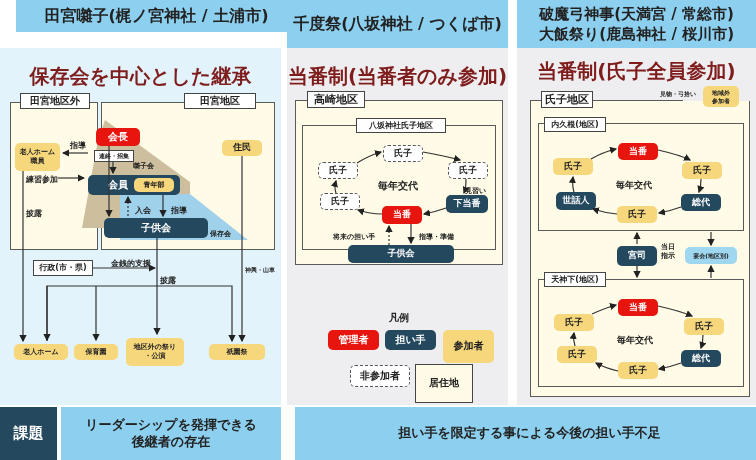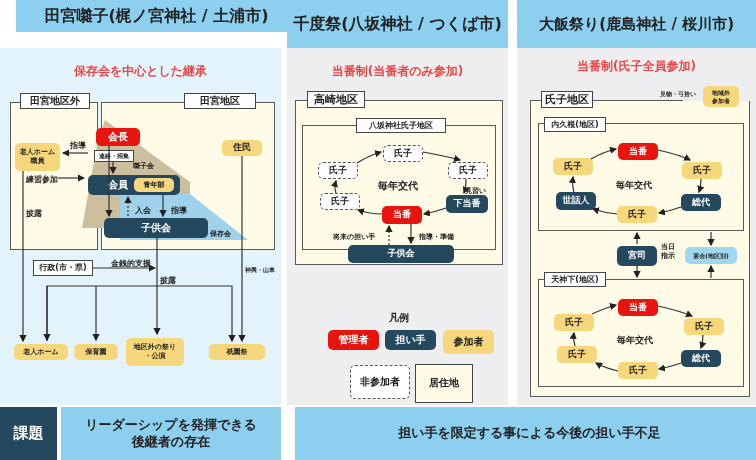--- a/index.html
+++ b/index.html
@@ -1,19 +1,19 @@
 <!DOCTYPE html>
 <html><head>
 <meta charset="utf-8">
 <style>
   html,body{margin:0;padding:0;}
   body{width:756px;height:460px;position:relative;overflow:hidden;background:#ffffff;font-family:"DejaVu Sans",sans-serif;color:#222;}
   .abs{position:absolute;box-sizing:border-box;}
   .col-head{background:#8ccfee;display:flex;align-items:center;justify-content:center;font-weight:bold;font-size:16px;color:#222;text-align:center;line-height:1.35;}
-  .sub-title{font-weight:bold;font-size:12px;text-align:center;color:#ef4444;}
+  .sub-title{font-weight:bold;font-size:20px;text-align:center;color:#7f1d1d;}
   .region{background:#fffbe6;border:1.5px solid #5a5a5a;}
   .region-label{background:#fff;border:1.5px solid #444;font-size:10px;font-weight:bold;display:flex;align-items:center;justify-content:center;white-space:nowrap;}
   .box{display:flex;align-items:center;justify-content:center;text-align:center;font-weight:bold;border-radius:5px;line-height:1.25;}
   .red{background:#e8140e;color:#fff;text-align:center;}
   .navy{background:#24485e;color:#fff;}
   .yellow{background:#f6d77c;color:#222;}
   .dashed{background:#fff;border:1.5px dashed #555;color:#222;}
   .lblue{background:#9fd7f0;color:#222;}
   .small{font-size:8px;}
   .txt{font-size:8px;font-weight:bold;color:#222;white-space:nowrap;}
@@ -22,20 +22,21 @@
 </head>
 <body>
 
 <div class="abs" style="left:0;top:48px;width:281px;height:357px;background:#e2f3fb;"></div>
 <div class="abs" style="left:287px;top:48px;width:221px;height:357px;background:#eeeef0;"></div>
 <div class="abs" style="left:517px;top:48px;width:239px;height:357px;background:#eeeef0;"></div>
 
 <div class="abs col-head" style="left:16px;top:0;width:281px;height:32px;">田宮囃子(梶ノ宮神社 / 土浦市)</div>
 <div class="abs col-head" style="left:287px;top:0;width:221px;height:48px;">千度祭(八坂神社 / つくば市)</div>
 <div class="abs col-head" style="left:517px;top:0;width:239px;height:48px;flex-direction:column;font-size:15px;">
+  <span>破魔弓神事(天満宮 / 常総市)</span>
   <span>大飯祭り(鹿島神社 / 桜川市)</span>
 </div>
 
 <div class="abs sub-title" style="left:0;top:63px;width:281px;">保存会を中心とした継承</div>
 <div class="abs sub-title" style="left:287px;top:63px;width:221px;">当番制(当番者のみ参加)</div>
 <div class="abs sub-title" style="left:517px;top:58px;width:239px;">当番制(氏子全員参加)</div>
 
 <div class="abs region" style="left:10px;top:102px;width:88px;height:148px;"></div>
 <div class="abs region-label" style="left:20px;top:93px;width:70px;height:16px;">田宮地区外</div>
 <div class="abs region" style="left:101px;top:102px;width:174px;height:148px;"></div>
@@ -86,22 +87,22 @@
 <div class="abs txt" style="left:465px;top:186px;font-size:7px;">見習い</div>
 <div class="abs box navy" style="left:446px;top:195px;width:42px;height:18px;font-size:9px;">下当番</div>
 <div class="abs box red" style="left:382px;top:206px;width:40px;height:18px;font-size:9px;">当番</div>
 <div class="abs txt" style="left:333px;top:232px;font-size:7px;">将来の担い手</div>
 <div class="abs txt" style="left:419px;top:232px;font-size:7px;">指導・準備</div>
 <div class="abs box navy" style="left:348px;top:245px;width:106px;height:18px;font-size:9px;">子供会</div>
 
 <div class="abs txt" style="left:389px;top:311px;font-size:10px;">凡例</div>
 <div class="abs box red" style="left:328px;top:330px;width:51px;height:20px;font-size:10px;">管理者</div>
 <div class="abs box navy" style="left:385px;top:330px;width:51px;height:20px;font-size:10px;">担い手</div>
-<div class="abs box yellow" style="left:443px;top:330px;width:51px;height:24px;font-size:10px;">参加者</div>
-<div class="abs box dashed" style="left:350px;top:365px;width:60px;height:34px;font-size:10px;font-family:Liberation Serif, serif;">非参加者</div>
+<div class="abs box yellow" style="left:443px;top:330px;width:51px;height:33px;font-size:10px;">参加者</div>
+<div class="abs box dashed" style="left:350px;top:365px;width:60px;height:22px;font-size:10px;font-family:Liberation Serif, serif;">非参加者</div>
 <div class="abs box" style="left:415px;top:364px;width:58px;height:39px;font-size:10px;background:#fffbe6;border:1.5px solid #444;border-radius:0;">居住地</div>
 
 <div class="abs region" style="left:530px;top:100px;width:220px;height:297px;"></div>
 <div class="abs" style="left:683px;top:80px;width:70px;height:21px;background:#eeeef0;"></div>
 <div class="abs region-label" style="left:541px;top:91px;width:52px;height:17px;font-size:11px;">氏子地区</div>
 <div class="abs txt" style="left:660px;top:90px;font-size:6px;">見物・弓拾い</div>
 <div class="abs box yellow small" style="left:703px;top:86px;width:36px;height:21px;white-space:pre-line;font-size:6px;">地域外
 参加者</div>
 
 <div class="abs region" style="left:538px;top:123px;width:206px;height:108px;"></div>

